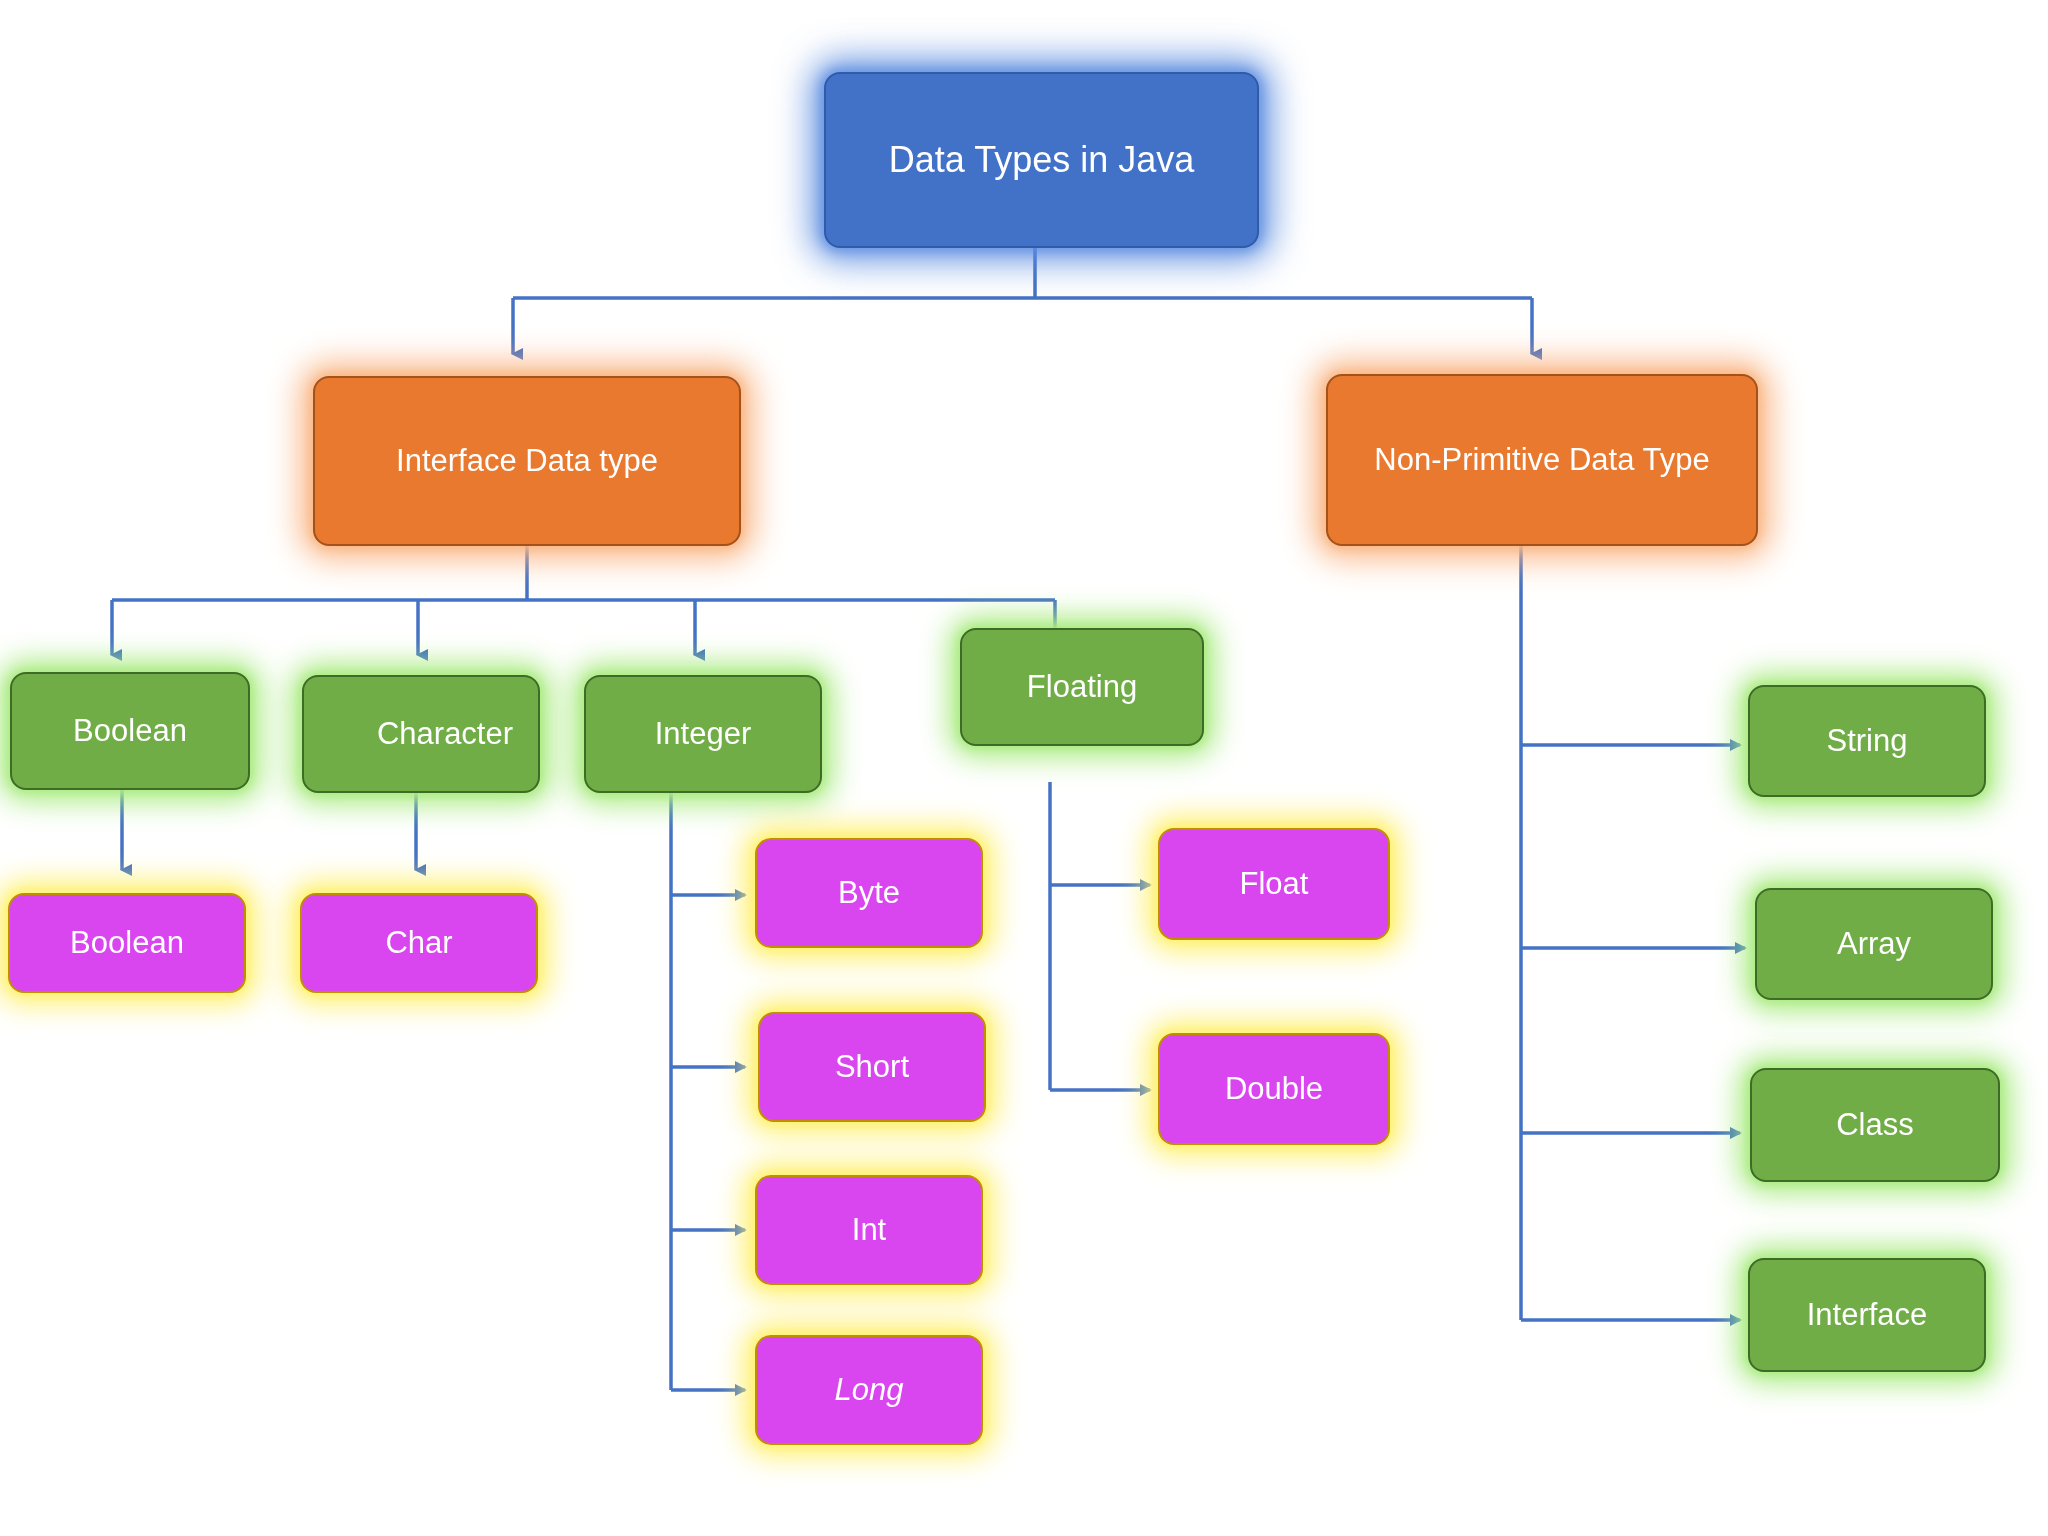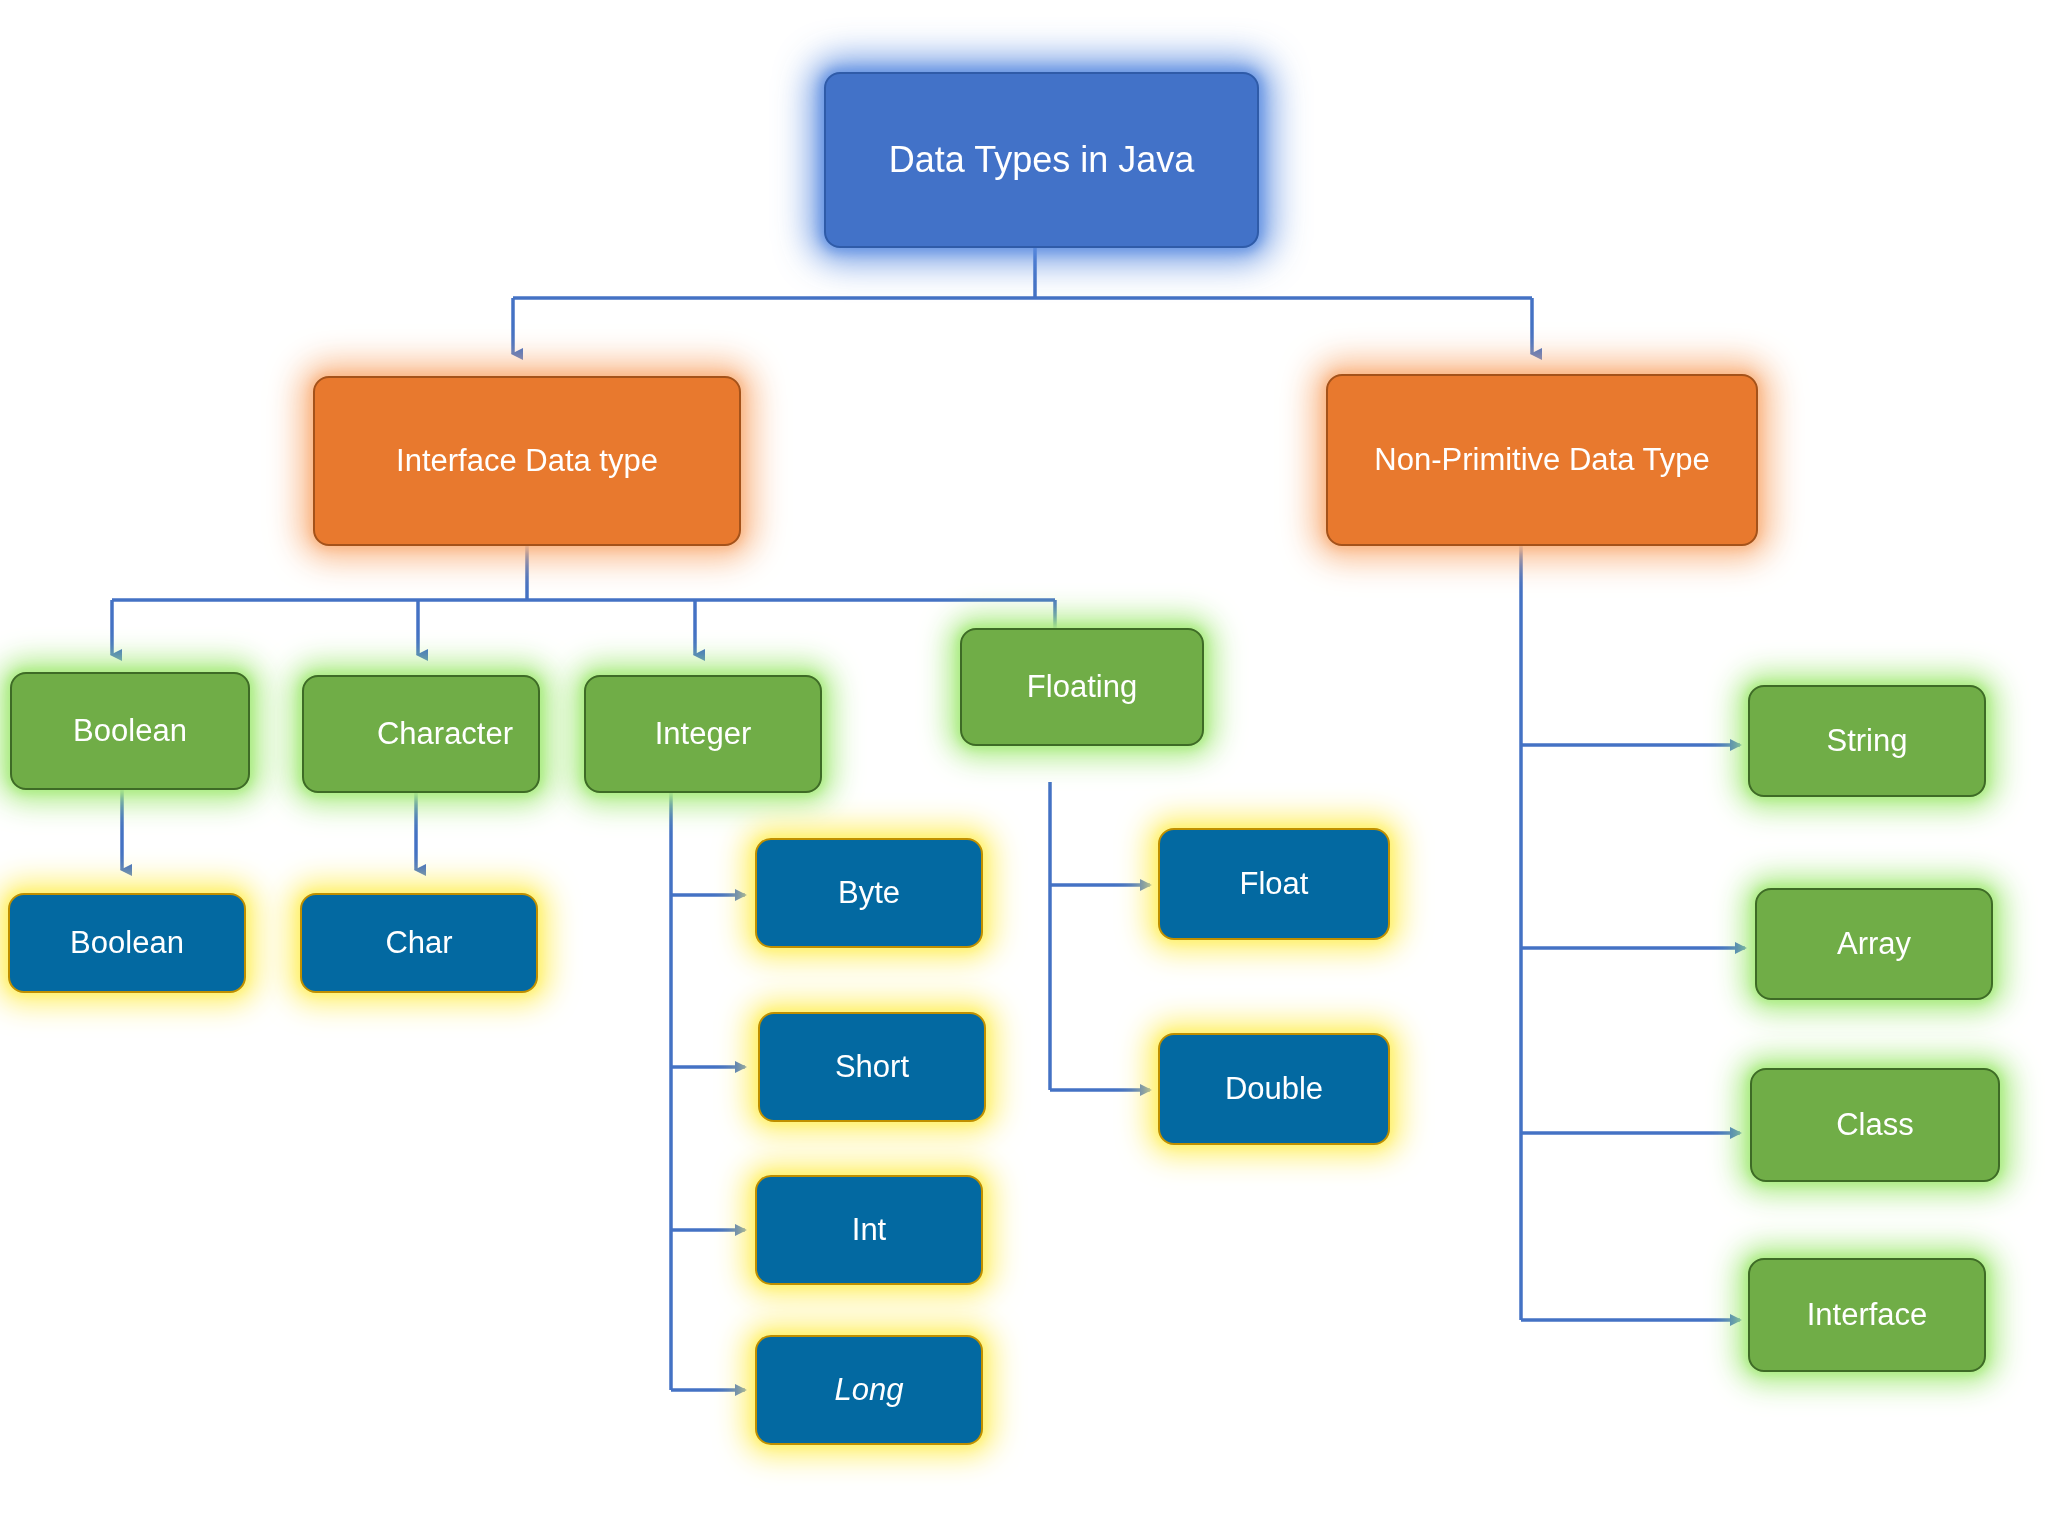--- a/index.html
+++ b/index.html
@@ -37,21 +37,21 @@
   }
   
   .n-green{
     background:#70AD47;
     border:2px solid #3E6B26;
     box-shadow:0 0 28px 12px rgba(170,235,130,.95), 0 0 9px 3px rgba(180,240,140,.9);
     font-size:31px;
   }
   
   .n-amber{
-    background:#0369a1;
+    background:#d946ef;
     border:2px solid #BF8F00;
     box-shadow:0 0 28px 12px rgba(255,240,110,.95), 0 0 9px 3px rgba(255,245,140,.9);
     font-size:31px;
   }
 </style>
 </head>
 <body>
 
 <div id="stage">
 

